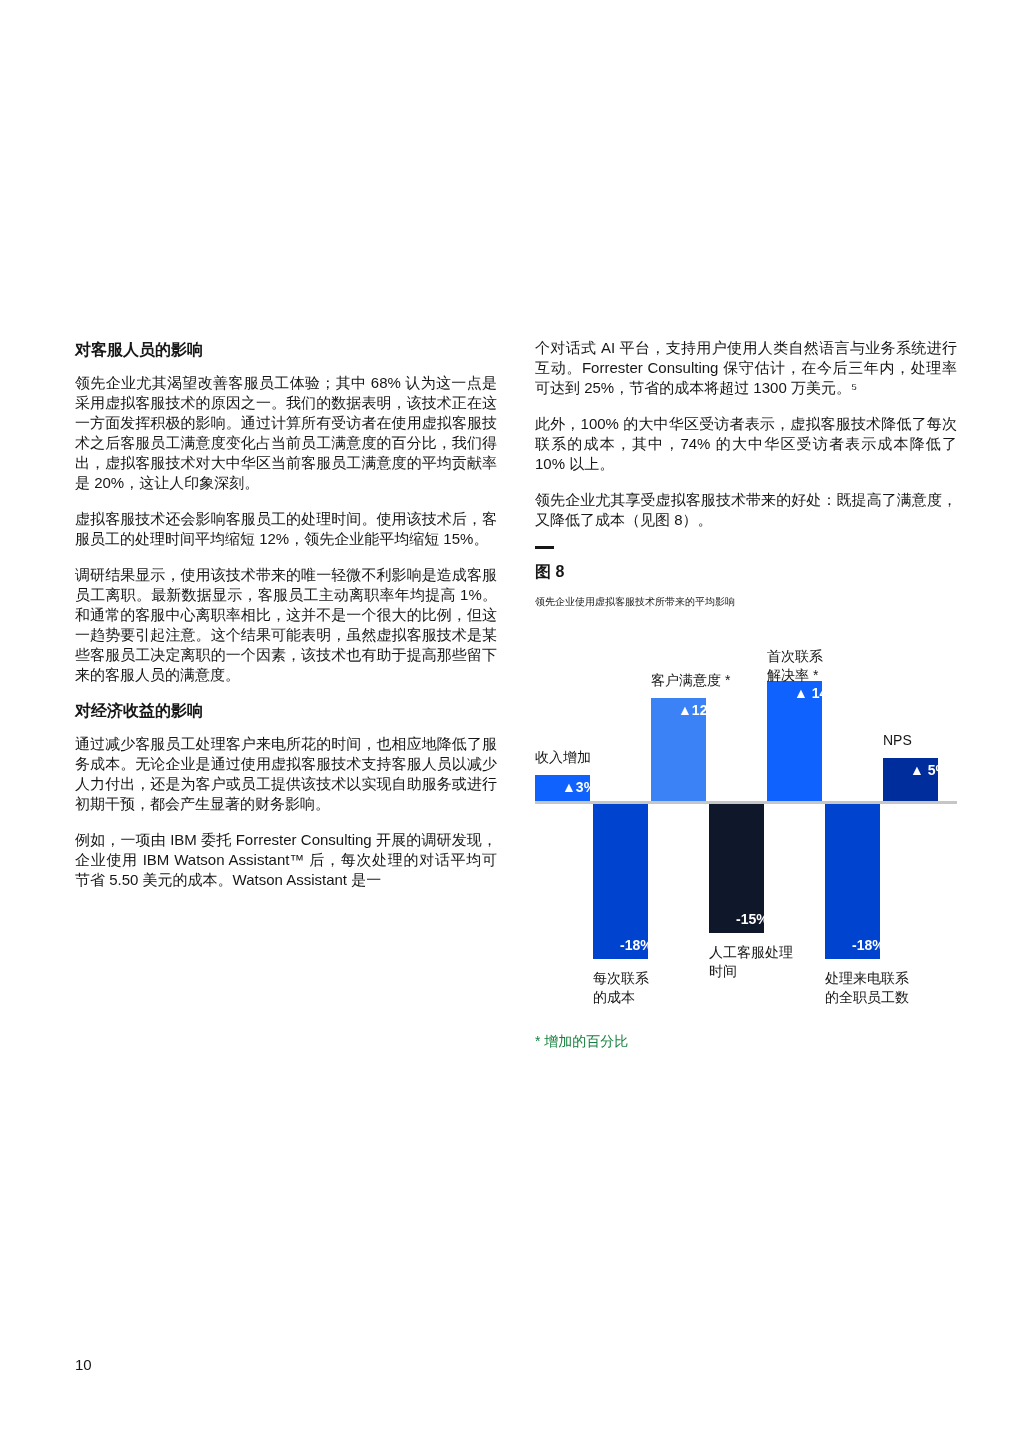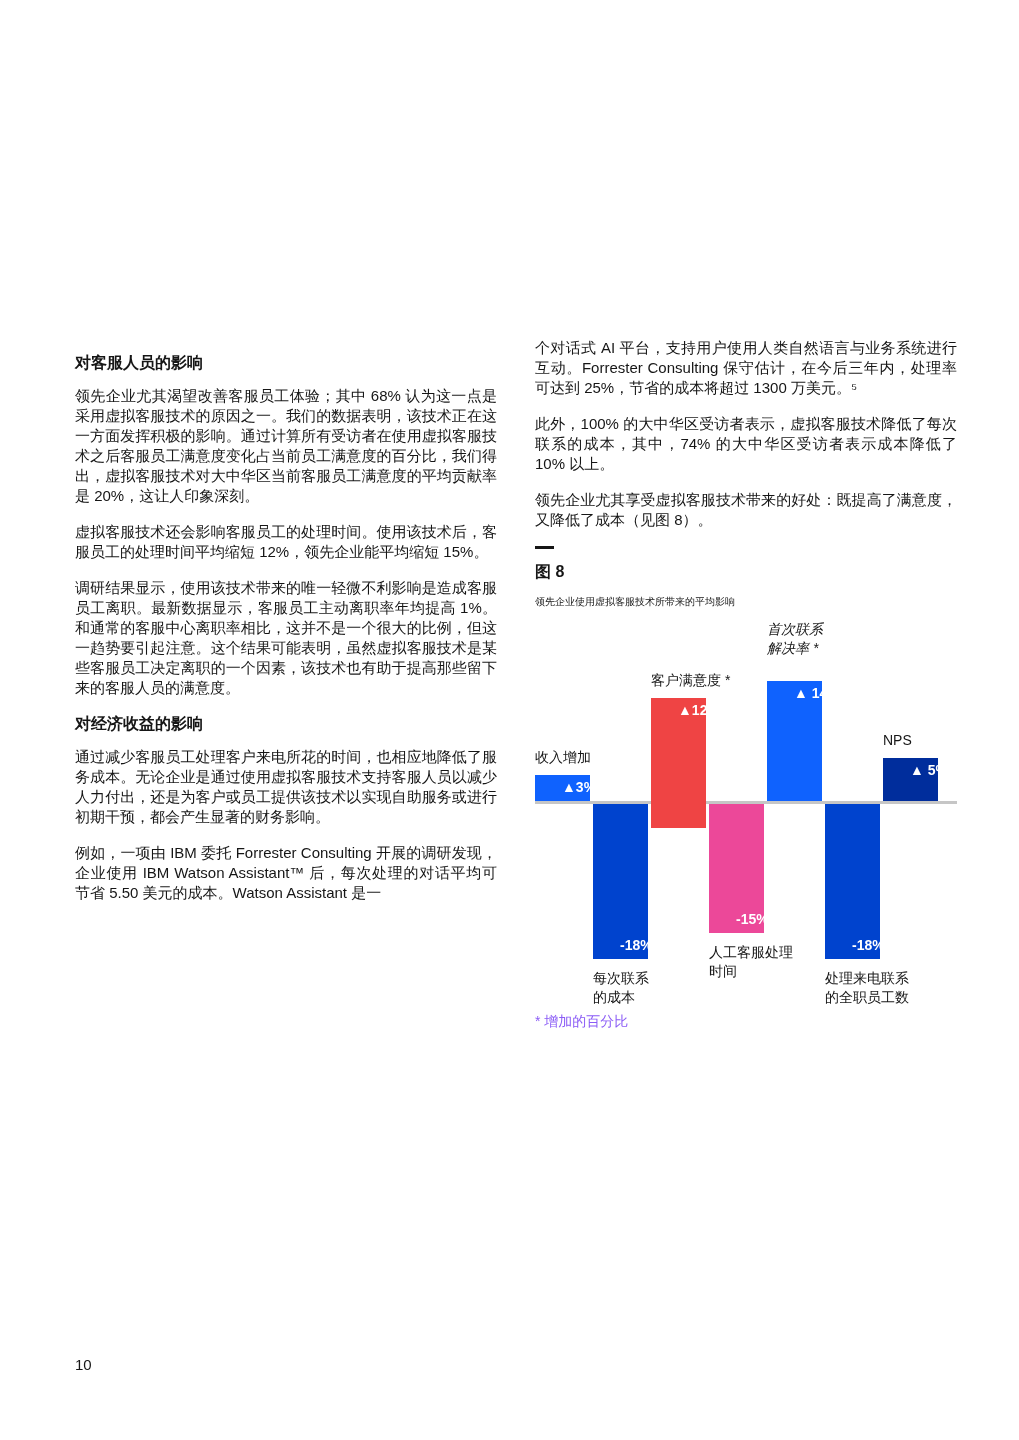--- a/index.html
+++ b/index.html
@@ -19,21 +19,21 @@
     position: absolute;
     top: 338px;
     left: 75px;
     display: flex;
     gap: 38px;
   }
   .col { width: 422px; }
   .col h3 {
     font-size: 16px;
     font-weight: 700;
-    margin: 15px 0 12px;
+    margin: 2px 0 12px;
   }
   .col p {
     font-size: 15px;
     line-height: 20px;
     text-align: justify;
     margin: 0 0 16px;
   }
   .figure8 { margin: 0; }
   .fig-divider {
     width: 19px;
@@ -77,22 +77,22 @@
   }
   .bar-cat {
     position: absolute;
     font-size: 14px;
     line-height: 19px;
     white-space: nowrap;
     color: #161616;
   }
   .fig-footnote {
     font-size: 14px;
-    margin-top: 4px;
-    color: #8b5cf6;
+    margin-top: 24px;
+    color: #15803d;
   }
   .page-number {
     position: absolute;
     left: 75px;
     top: 1356px;
     font-size: 15px;
     color: #161616;
   }
 </style>
 </head>
@@ -128,37 +128,37 @@
             <div class="bar-cat" style="left: 0px; bottom: 242px;">
               <div>收入增加</div>
             </div>
             <div class="bar" style="left: 58px; width: 55px; height: 155px; background: rgb(0, 67, 206); top: 173px;">
               <span class="bar-value" style="bottom: 6px;">-18% ▼</span>
             </div>
             <div class="bar-cat" style="left: 58px; top: 338px;">
               <div>每次联系</div>
               <div>的成本</div>
             </div>
-            <div class="bar" style="left: 116px; width: 55px; height: 130px; background: #ef4444; top: 67px;">
+            <div class="bar" style="left: 116px; width: 55px; height: 103px; background: #3b82f6; top: 67px;">
               <span class="bar-value" style="top: 4px;">▲12%</span>
             </div>
             <div class="bar-cat" style="left: 116px; bottom: 319px;">
               <div>客户满意度 *</div>
             </div>
-            <div class="bar" style="left: 174px; width: 55px; height: 129px; background: #ec4899; top: 173px;">
+            <div class="bar" style="left: 174px; width: 55px; height: 129px; background: #0f172a; top: 173px;">
               <span class="bar-value" style="bottom: 6px;">-15% ▼</span>
             </div>
             <div class="bar-cat" style="left: 174px; top: 312px;">
               <div>人工客服处理</div>
               <div>时间</div>
             </div>
             <div class="bar" style="left: 232px; width: 55px; height: 120px; background: rgb(15, 98, 254); top: 50px;">
               <span class="bar-value" style="top: 4px;">▲ 14%</span>
             </div>
-            <div class="bar-cat" style="left: 232px; bottom: 351px; font-style: italic;">
+            <div class="bar-cat" style="left: 232px; bottom: 324px;">
               <div>首次联系</div>
               <div>解决率 *</div>
             </div>
             <div class="bar" style="left: 290px; width: 55px; height: 155px; background: rgb(0, 67, 206); top: 173px;">
               <span class="bar-value" style="bottom: 6px;">-18% ▼</span>
             </div>
             <div class="bar-cat" style="left: 290px; top: 338px;">
               <div>处理来电联系</div>
               <div>的全职员工数</div>
             </div>

